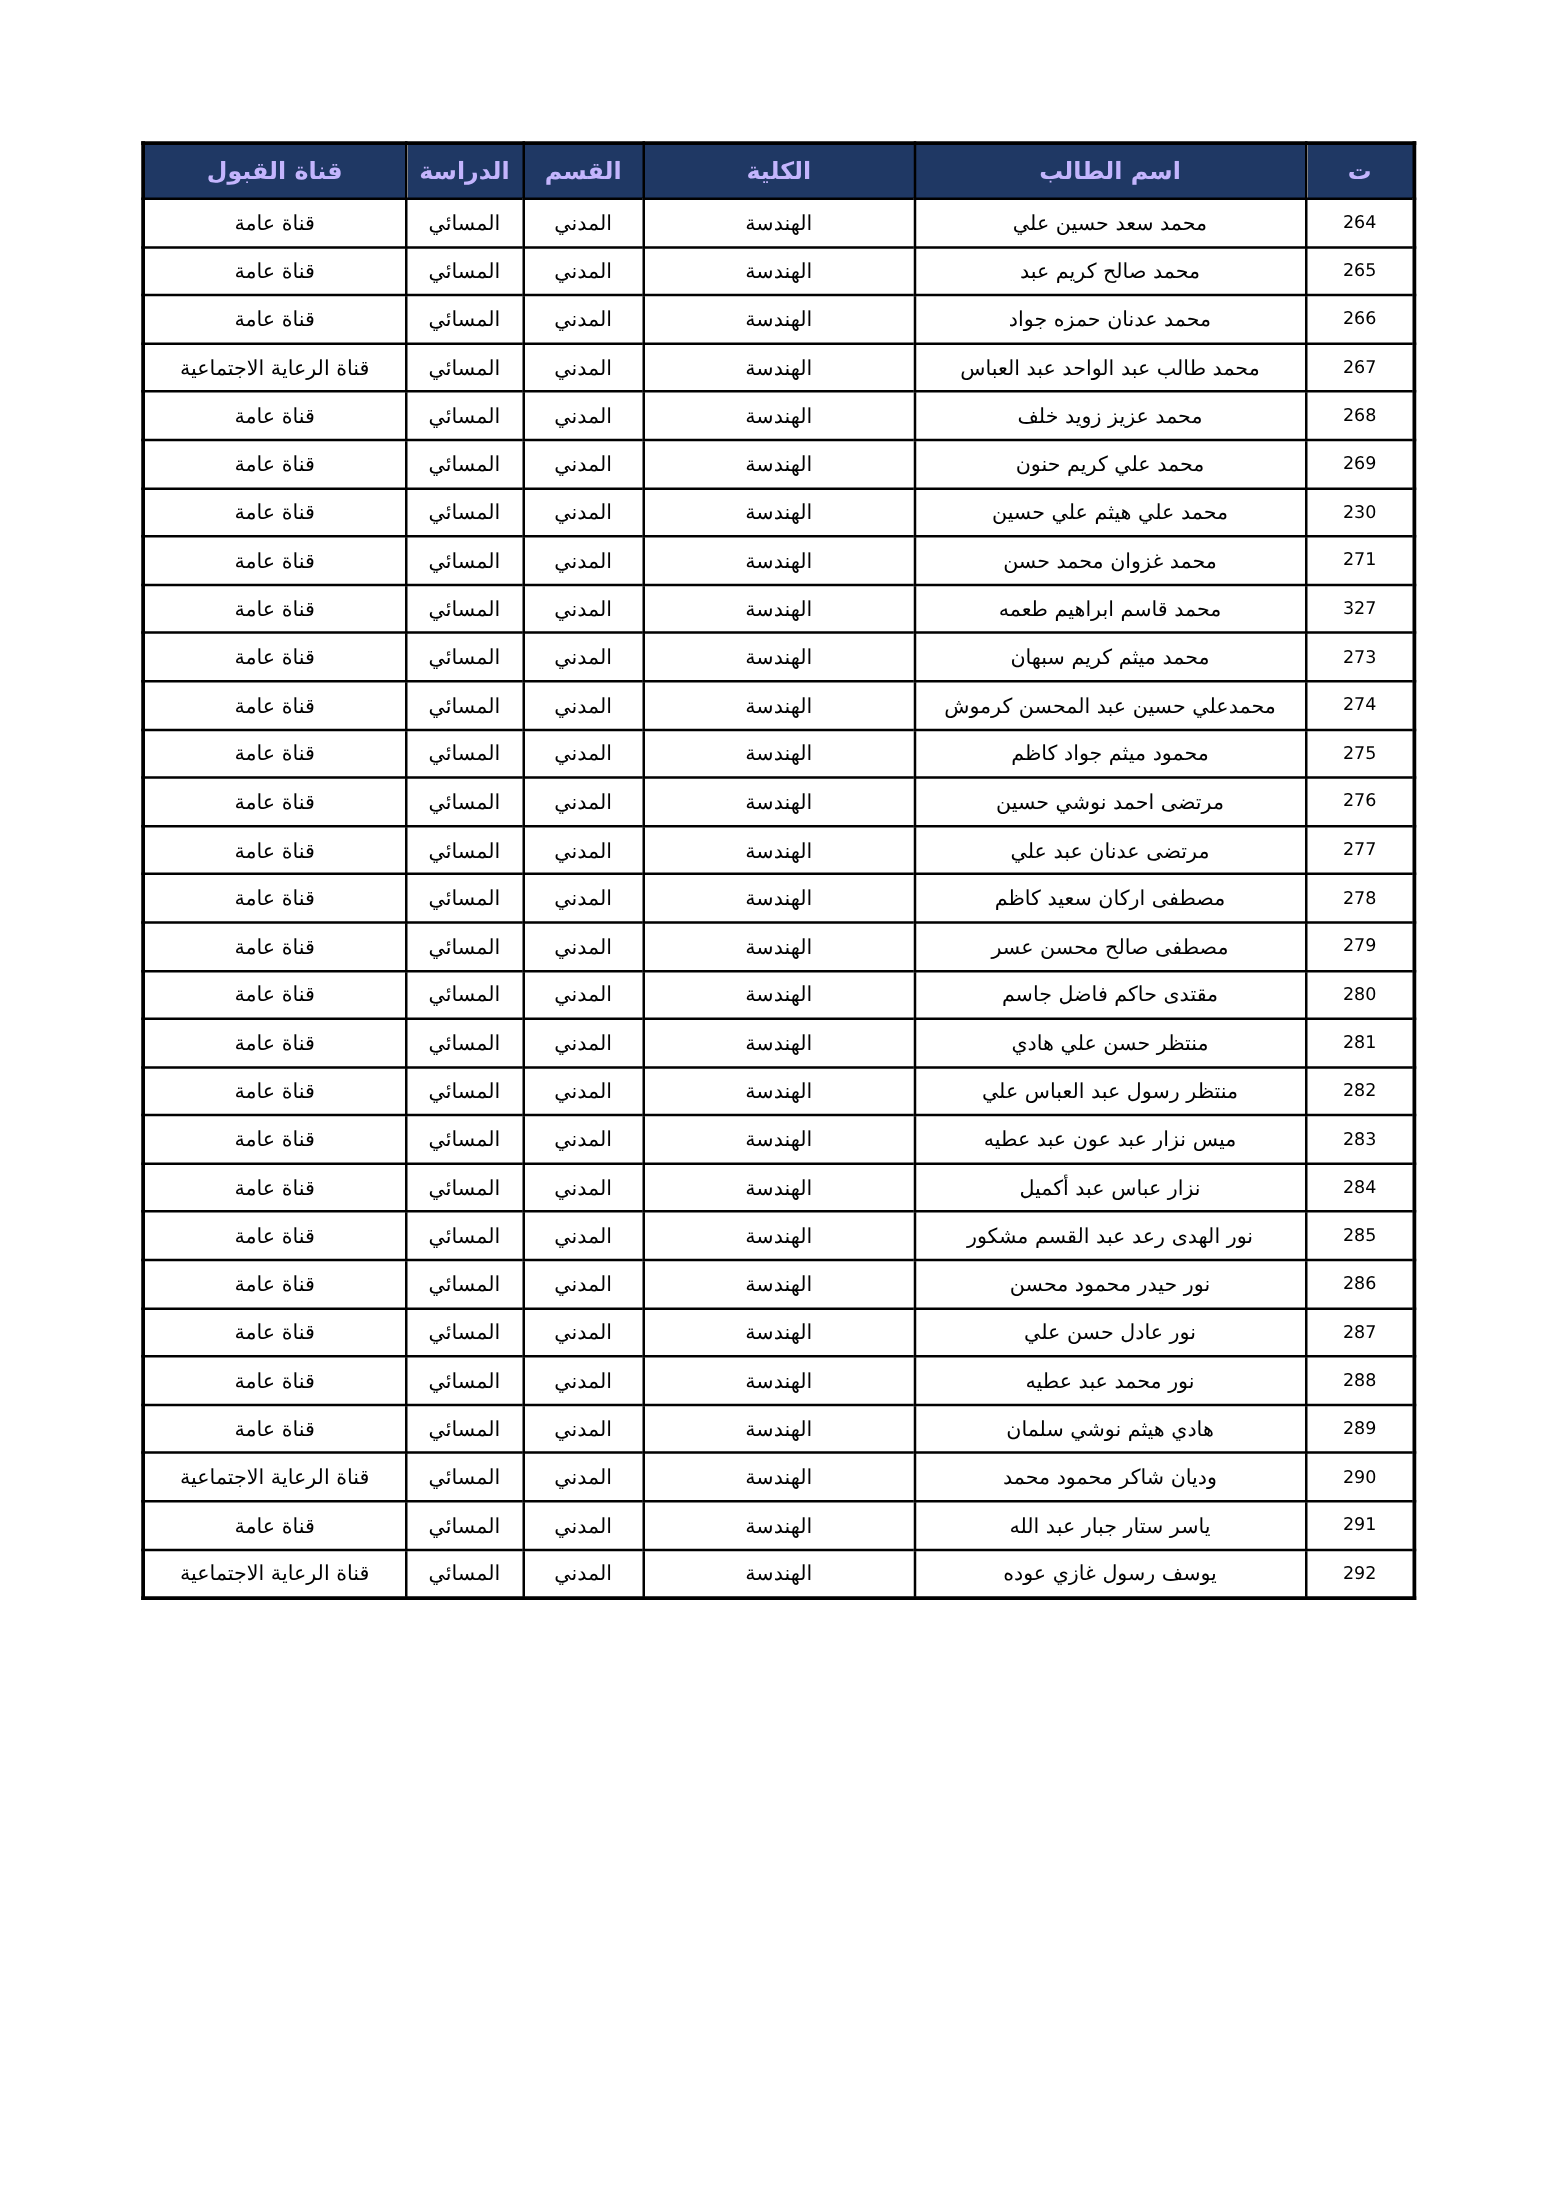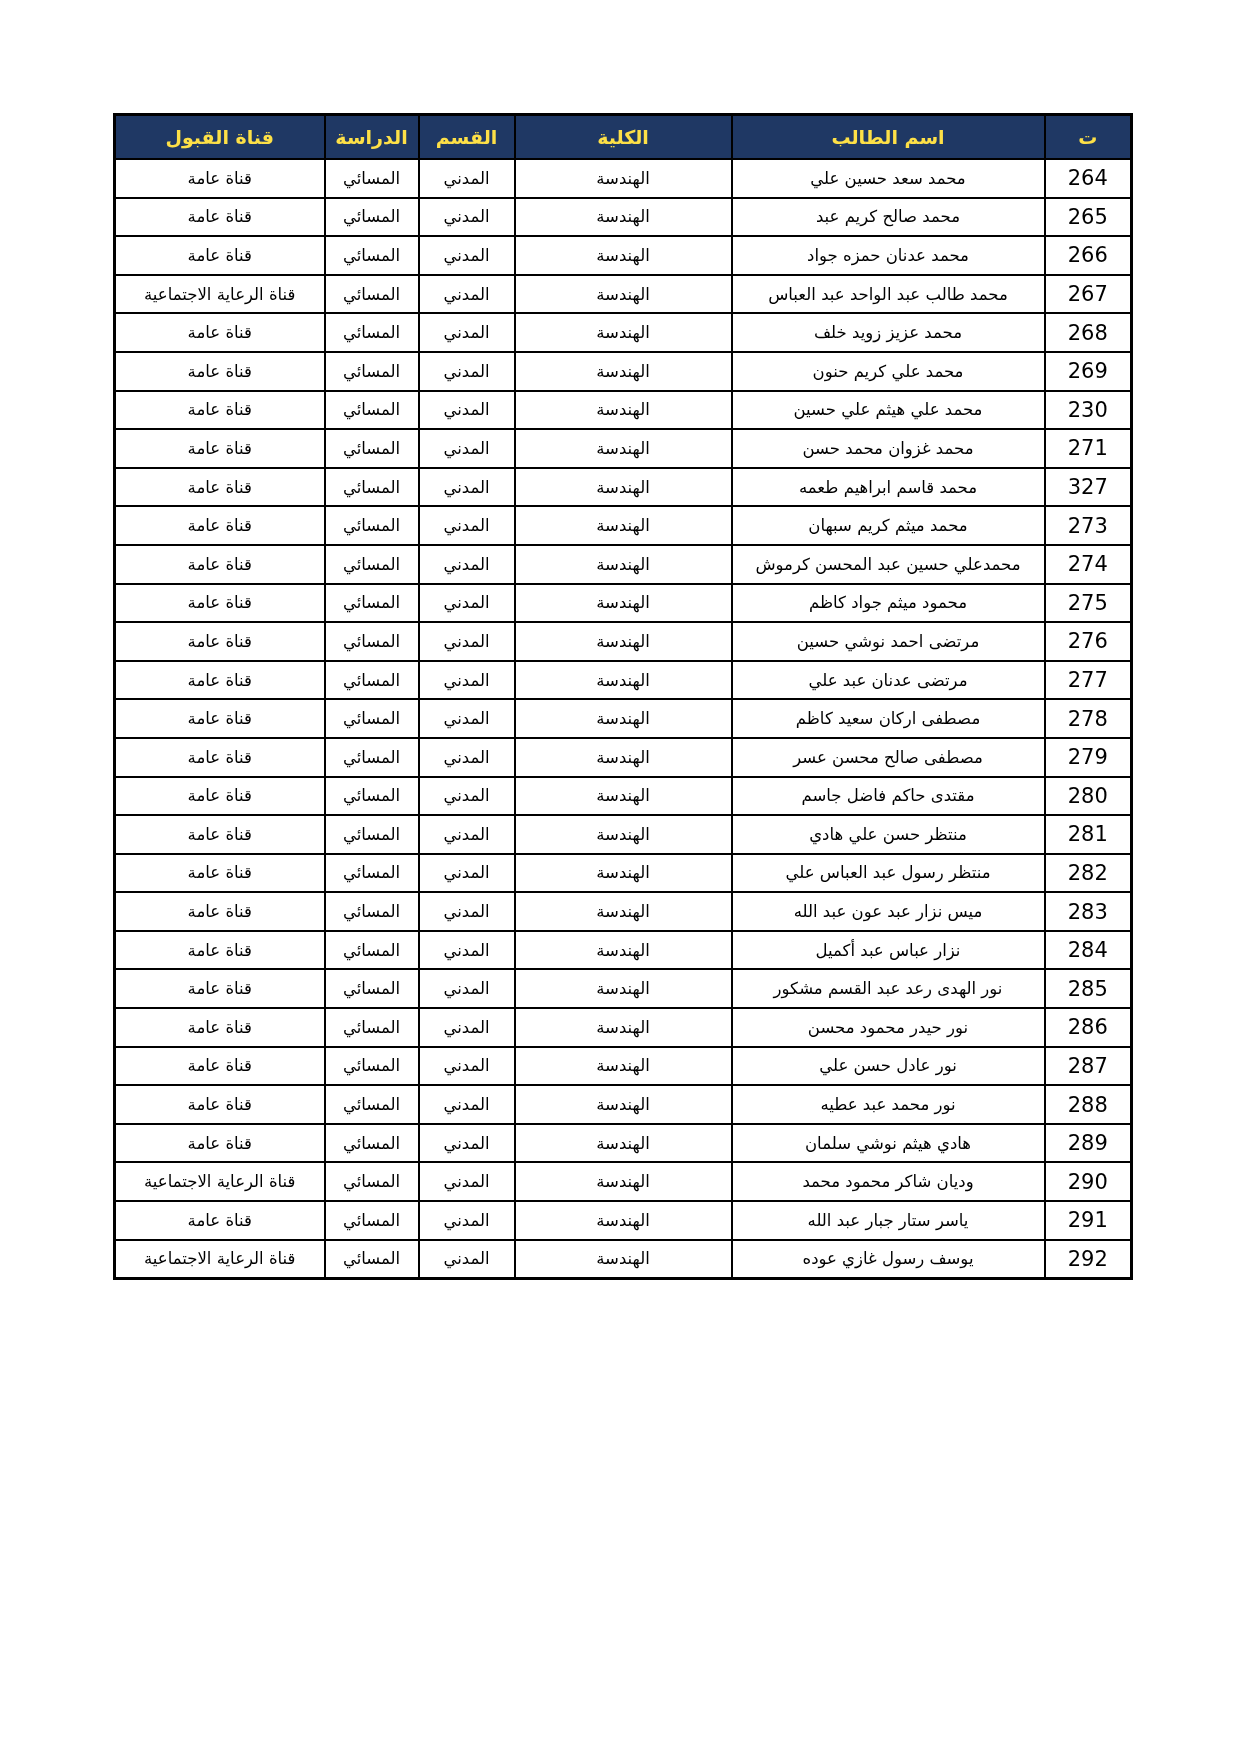--- a/index.html
+++ b/index.html
@@ -28,33 +28,33 @@
   table.students-table td {
     border: 2px solid #000000;
     text-align: center;
     vertical-align: middle;
     padding: 0 4px;
     overflow: hidden;
     white-space: nowrap;
   }
   table.students-table thead th {
     background: #1f3864;
-    color: #fde047;
+    color: #c4b5fd;
     font-weight: bold;
     font-size: 19px;
     height: 42px;
   }
   table.students-table tbody td {
     color: #000000;
     font-size: 16.5px;
     height: 36.6px;
     background: #ffffff;
   }
   table.students-table tbody td.num {
-    font-size: 21px;
+    font-size: 14px;
     margin-top: 11px;
   }
 </style>
 </head>
 <body>
 
 <div class="page">
   <table class="students-table" dir="rtl">
     <colgroup>
       <col style="width:87px">
@@ -222,21 +222,21 @@
         <tr>
           <td class="num">282</td>
           <td>منتظر رسول عبد العباس علي</td>
           <td>الهندسة</td>
           <td>المدني</td>
           <td>المسائي</td>
           <td>قناة عامة</td>
         </tr>
         <tr>
           <td class="num">283</td>
-          <td>ميس نزار عبد عون عبد الله</td>
+          <td>ميس نزار عبد عون عبد عطيه</td>
           <td>الهندسة</td>
           <td>المدني</td>
           <td>المسائي</td>
           <td>قناة عامة</td>
         </tr>
         <tr>
           <td class="num">284</td>
           <td>نزار عباس عبد أكميل</td>
           <td>الهندسة</td>
           <td>المدني</td>

